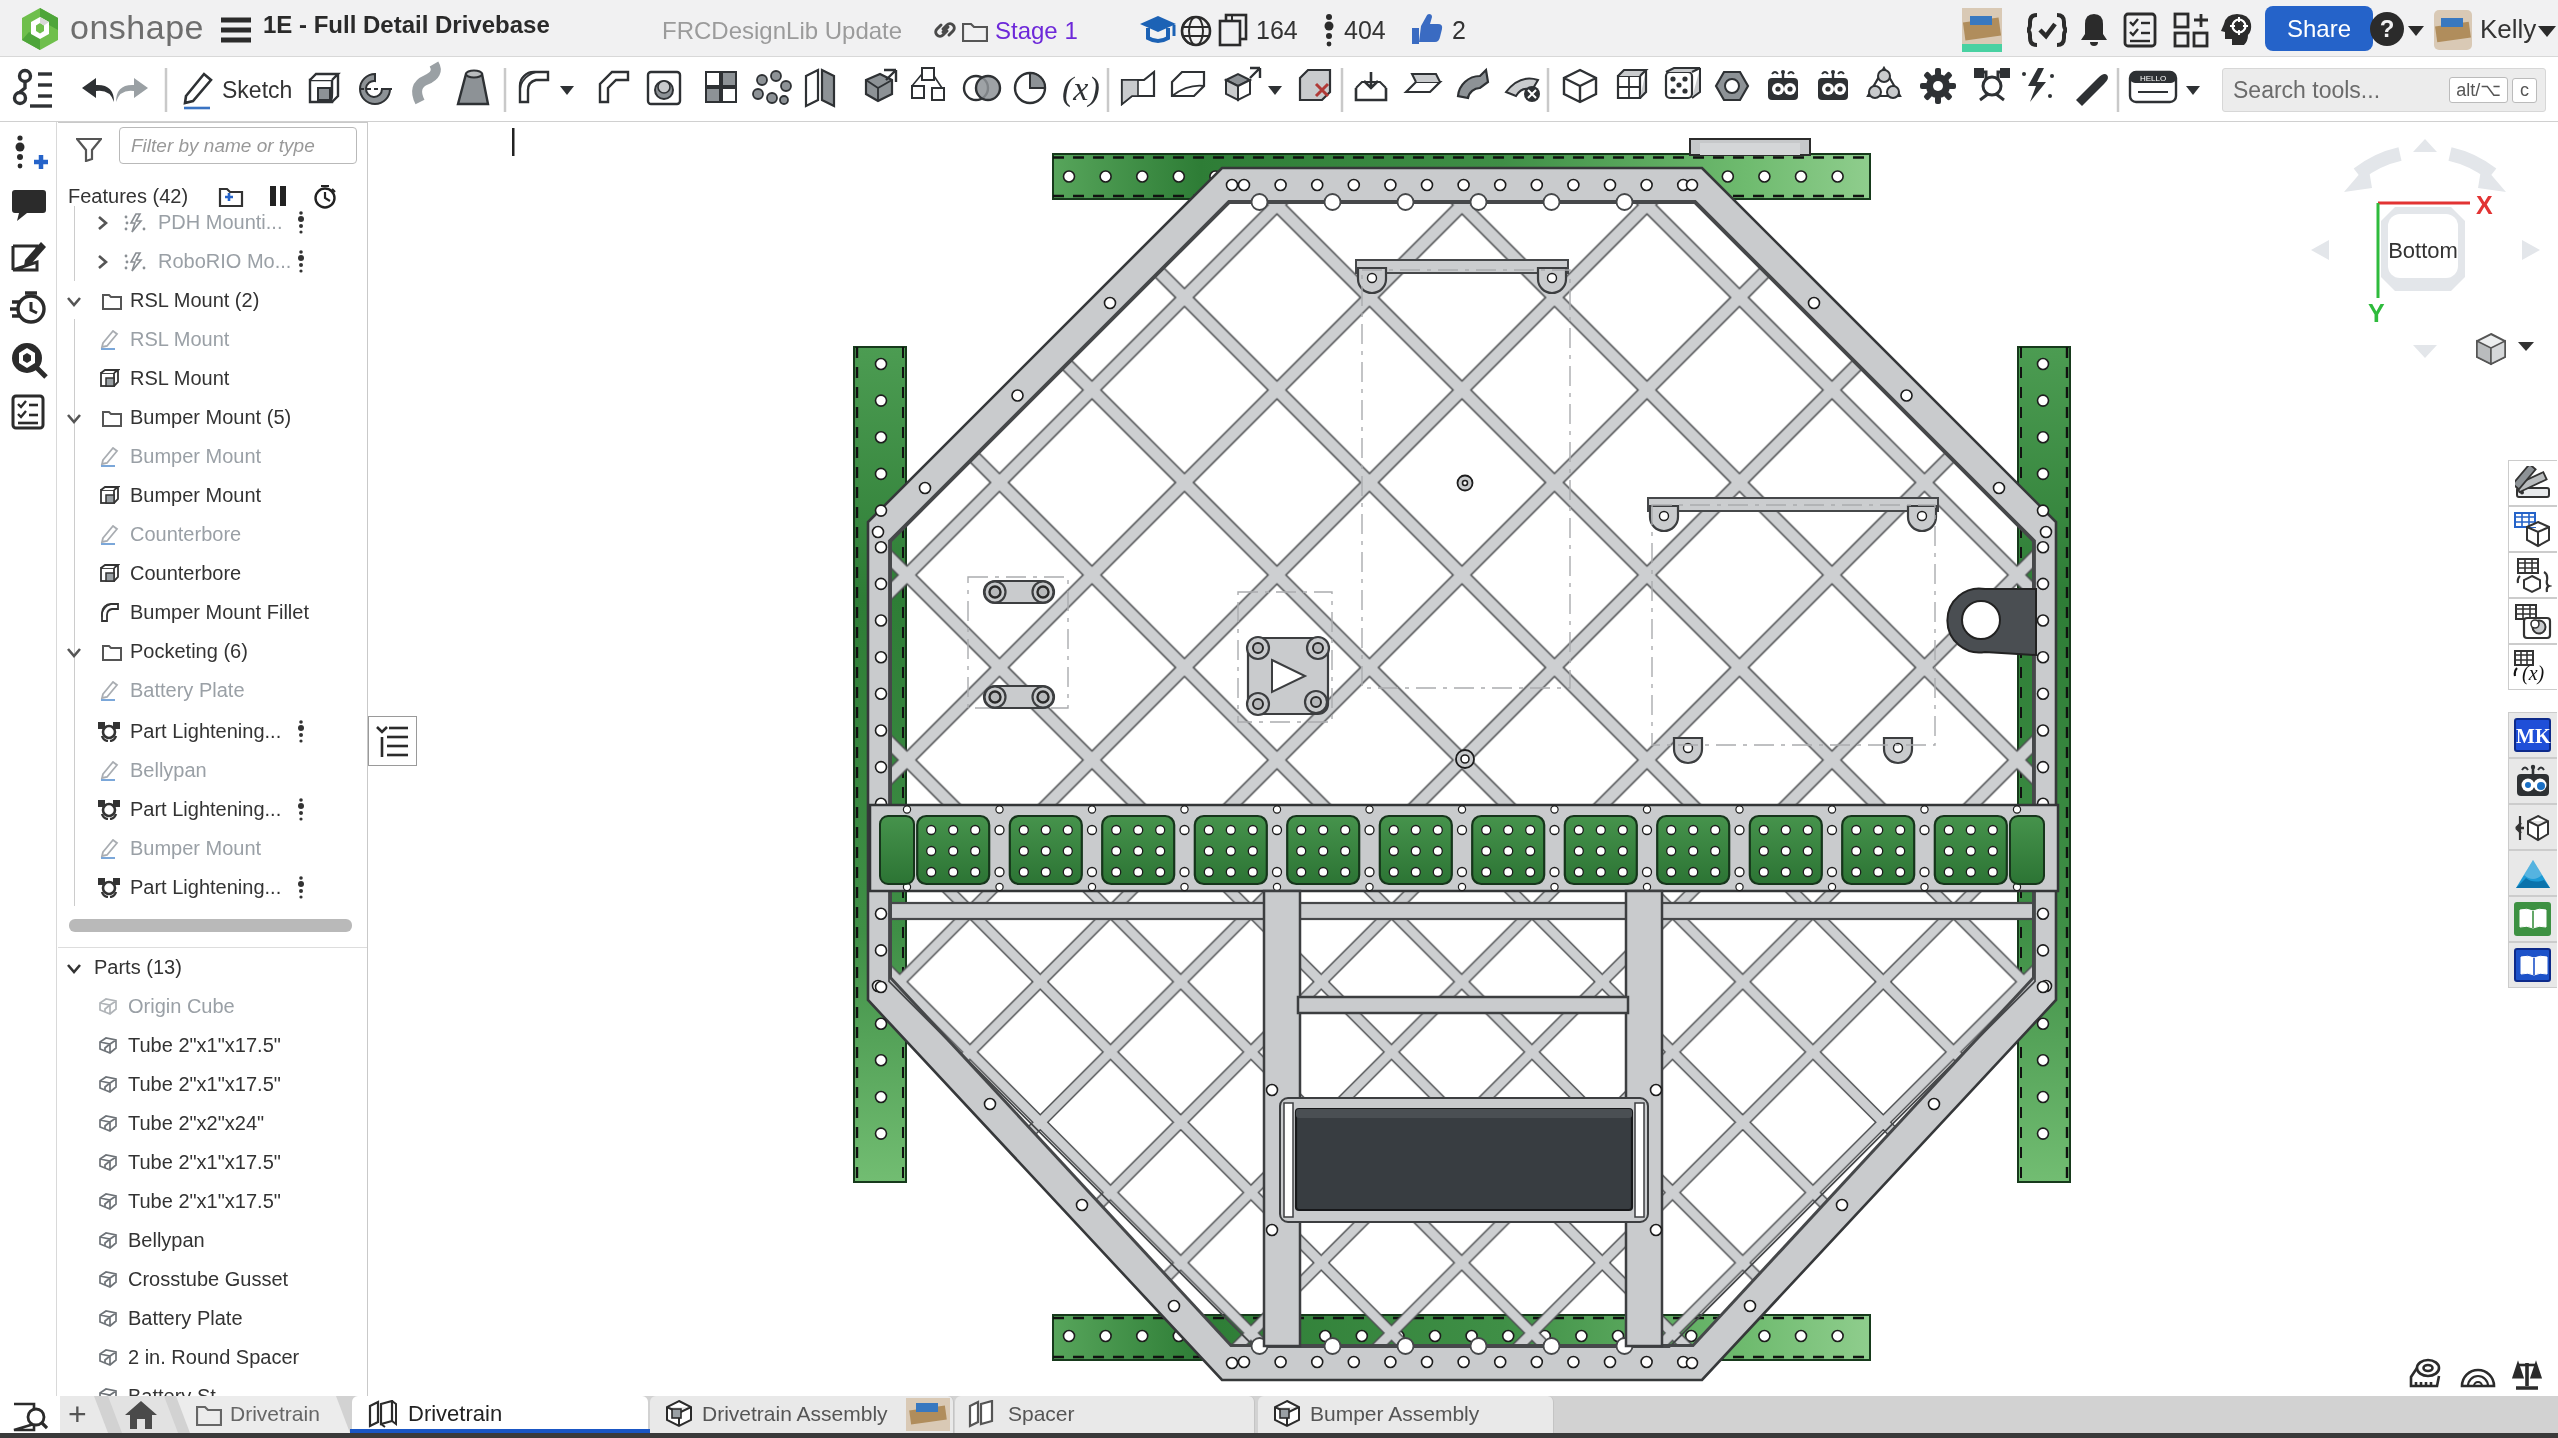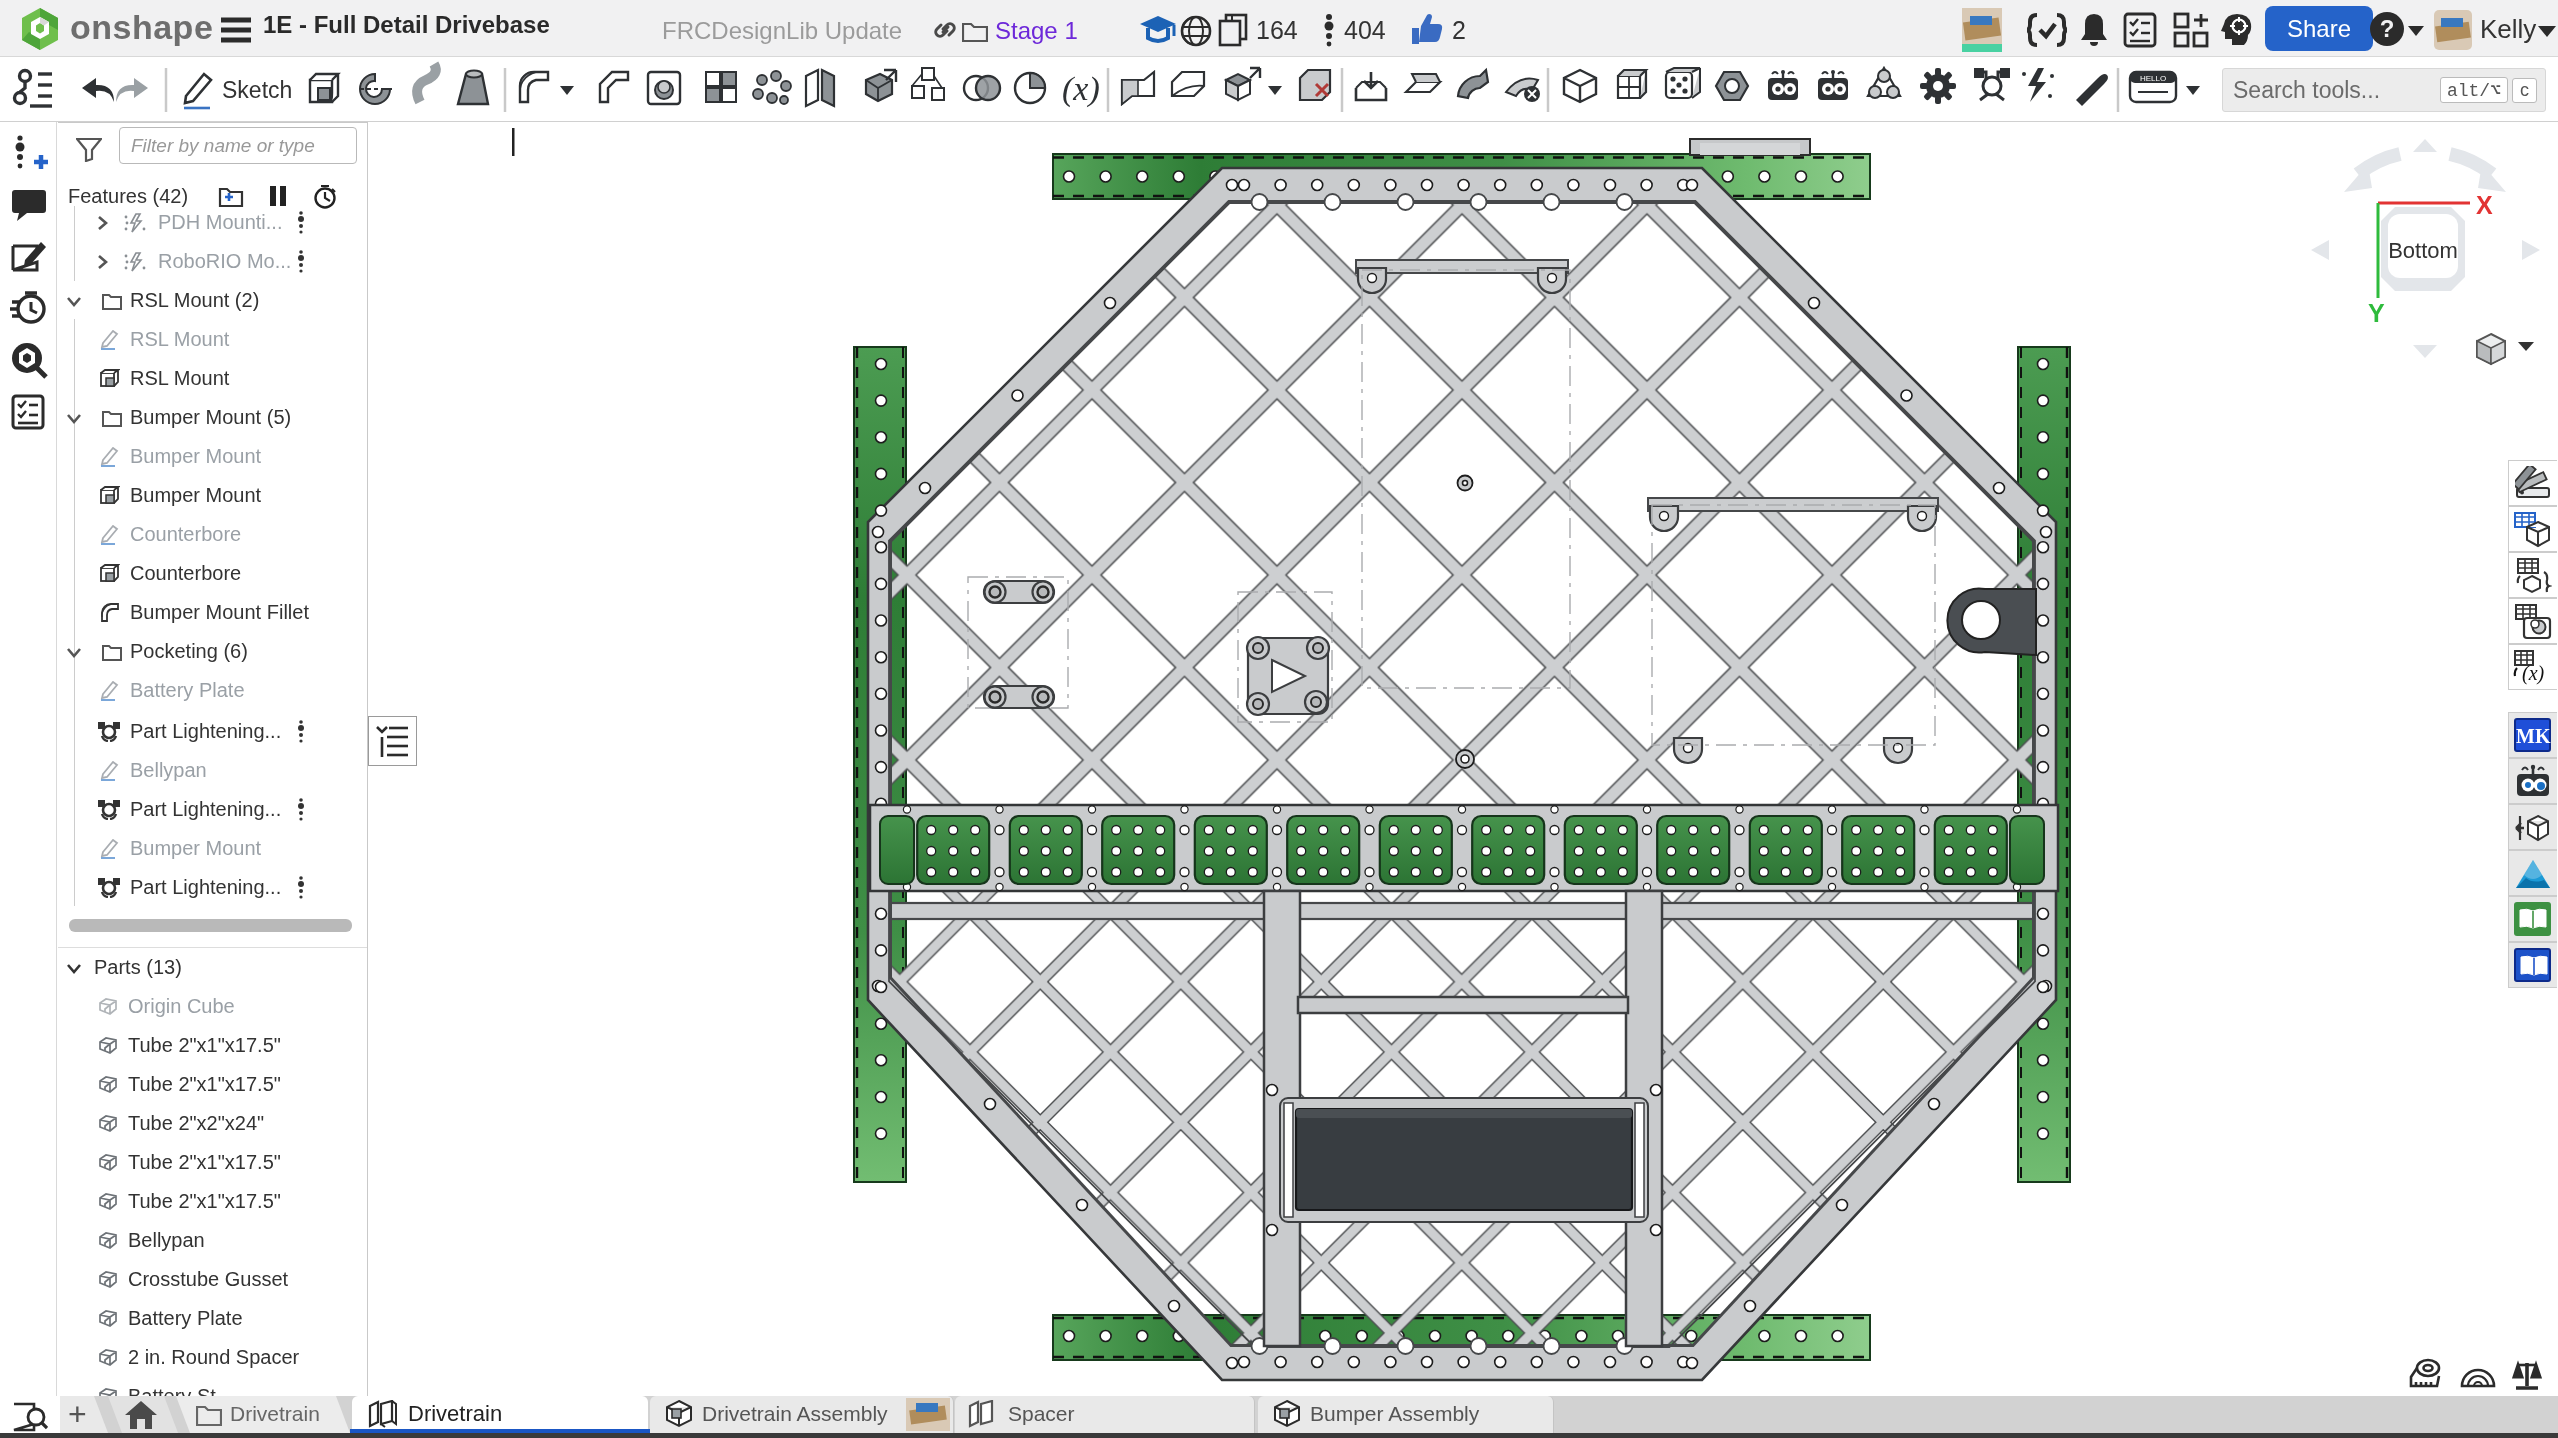--- a/index.html
+++ b/index.html
@@ -466,21 +466,21 @@
     </svg>
     <div style="position:absolute;left:0;top:0;width:2558px;height:57px;background:#f1f1f2;border-bottom:1px solid #d8d8d8">
       <svg width="46" height="46" viewBox="0 0 46 46" style="position:absolute;left:17px;top:6px">
 <path d="M23,2 L41,12 L41,34 L23,44 L5,34 L5,12 Z" fill="#6fbf4c"></path>
 <path d="M23,2 L41,12 L41,24 L23,14 Z" fill="#4ea53a"></path>
 <path d="M5,34 L23,44 L23,32 L12,26 Z" fill="#4ea53a"></path>
 <path d="M23,11 L32,16 L32,28 L23,33 L14,28 L14,16 Z" fill="#fff"></path>
 <path d="M23,17 L27,19.5 L27,25 L23,27.5 L19,25 L19,19.5 Z" fill="#6fbf4c"></path>
 <path d="M27,19.5 L32,16 L23,11 L23,17 Z" fill="#d9d9d9"></path>
 </svg>
-      <span style="position:absolute;left:70px;top:8px;font-size:34px;font-weight:700;color:#6e6e6e;letter-spacing:0.5px">onshape</span>
+      <span style="position:absolute;left:70px;top:8px;font-size:34px;font-weight:400;color:#6e6e6e;letter-spacing:0.5px">onshape</span>
       <svg width="30" height="26" viewBox="0 0 30 26" style="position:absolute;left:221px;top:17px">
         <g stroke="#2b2b2b" stroke-width="5">
           <line x1="0" y1="3" x2="30" y2="3"></line>
           <line x1="0" y1="13" x2="30" y2="13"></line>
           <line x1="0" y1="23" x2="30" y2="23"></line>
         </g>
       </svg>
       <span style="position:absolute;left:263px;top:11px;font-size:24px;font-weight:bold;color:#2a2a2a">1E - Full Detail Drivebase</span>
       <span style="position:absolute;left:662px;top:17px;font-size:24px;color:#9b9b9b">FRCDesignLib Update</span>
       <svg width="30" height="30" viewBox="0 0 30 30" style="position:absolute;left:930px;top:15px">
@@ -771,21 +771,21 @@
       <g transform="translate(2130,14)">
         <rect x="0" y="0" width="46" height="30" rx="6" fill="#fff" stroke="#2e3134" stroke-width="2.4"></rect>
         <rect x="0" y="0" width="46" height="11" rx="5" fill="#2e3134"></rect>
         <text x="23" y="9" font-family="Liberation Sans, sans-serif" font-size="8" fill="#fff" text-anchor="middle">HELLO</text>
         <line x1="8" y1="20" x2="38" y2="20" stroke="#2e3134" stroke-width="2"></line>
       </g>
       <path d="M2186,28 L2200,28 L2193,37 Z" fill="#2e3134"></path>
     </svg>
     <div style="position:absolute;left:2222px;top:68px;width:324px;height:44px;background:#ececec;border:1px solid #d7d7d7;border-radius:3px;display:flex;align-items:center;">
       <span style="font-size:23px;color:#6b6b6b;margin-left:10px;flex:1 1 auto;">Search tools...</span>
-      <span style="font-size:18px;color:#555;background:#fff;border:1px solid #bbb;border-radius:3px;padding:1px 6px;margin-right:4px;font-family:Liberation Mono, monospace;">alt/⌥</span>
+      <span style="font-size:18px;color:#555;background:#fff;border:1px solid #bbb;border-radius:3px;padding:1px 6px;margin-right:4px;">alt/⌥</span>
       <span style="font-size:18px;color:#555;background:#fff;border:1px solid #bbb;border-radius:3px;padding:1px 7px;margin-right:8px;">c</span>
     </div>
     <div style="position:absolute;left:0;top:122px;width:57px;height:1281px;background:#fff;border-right:1px solid #d9d9d9">
       <svg width="40" height="46" viewBox="0 0 40 46" style="position:absolute;left:10px;top:10px">
         <circle cx="10" cy="6" r="2.6" fill="#2b2b2b"></circle>
         <circle cx="10" cy="15" r="4.5" fill="#2b2b2b"></circle>
         <circle cx="10" cy="25" r="3" fill="#2b2b2b"></circle>
         <circle cx="10" cy="34" r="2.4" fill="#2b2b2b"></circle>
         <path d="M24,30 h14 M31,23 v14" stroke="#2563c9" stroke-width="4.5"></path>
       </svg>

